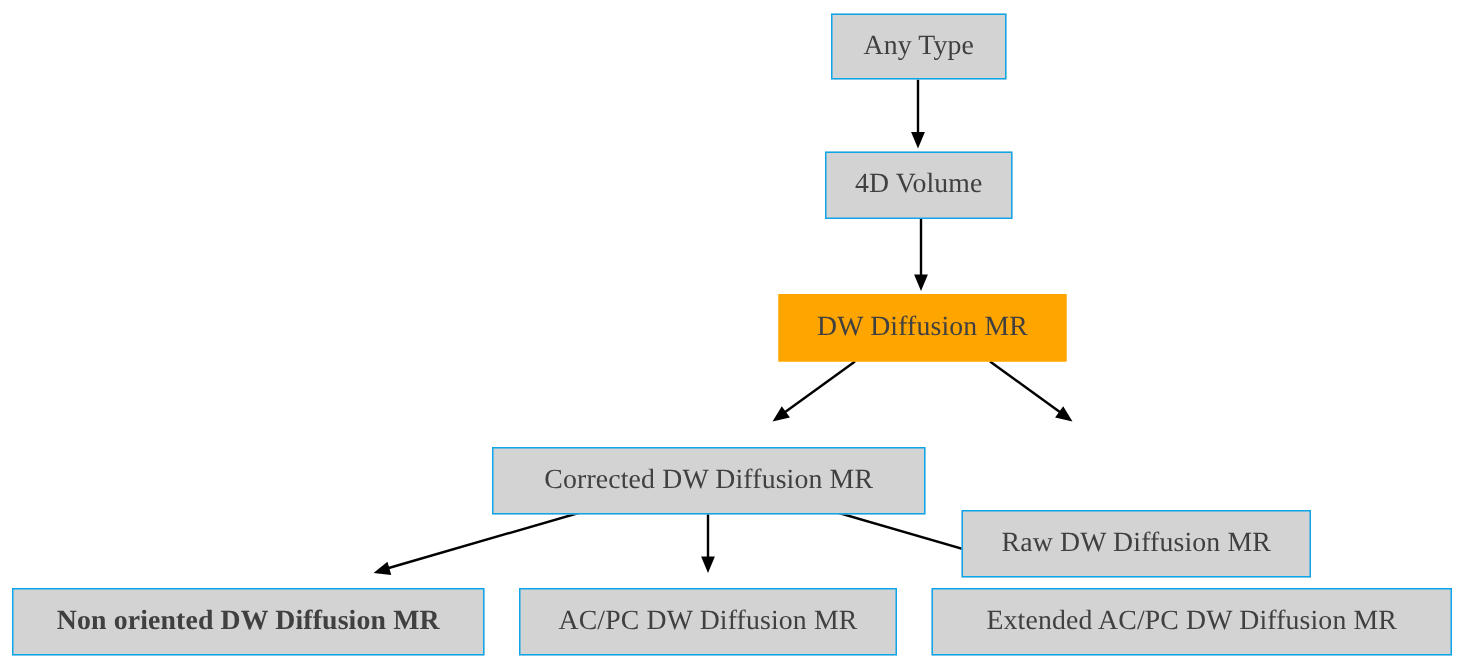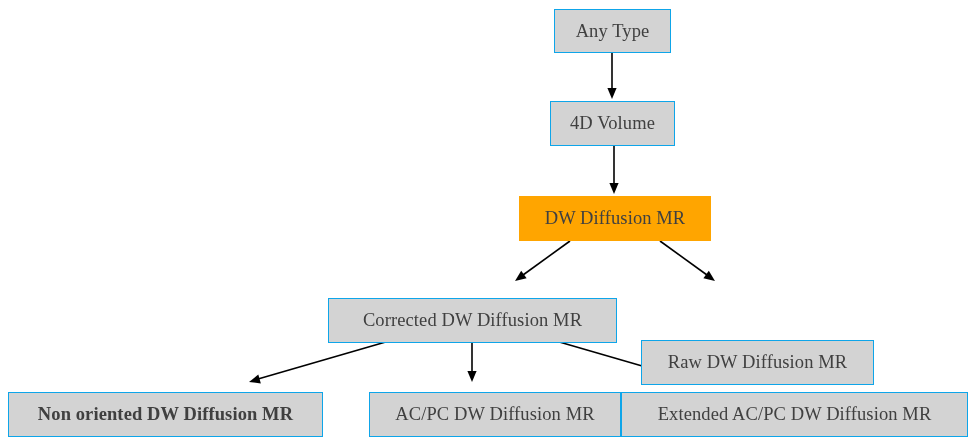--- a/index.html
+++ b/index.html
@@ -95,21 +95,21 @@
       </div>
       <div class="node" style="left: 328px; top: 298px; width: 289px; height: 45px;">
         <span class="node-label">Corrected DW Diffusion MR</span>
       </div>
       <div class="node" style="left: 641px; top: 294px; width: 233px; height: 45px; margin-top: 46px;">
         <span class="node-label">Raw DW Diffusion MR</span>
       </div>
       <div class="node" style="left: 8px; top: 392px; width: 315px; height: 45px; font-weight: bold;">
         <span class="node-label">Non oriented DW Diffusion MR</span>
       </div>
-      <div class="node" style="left: 346px; top: 392px; width: 252px; height: 45px; margin-left: 23px;">
+      <div class="node" style="left: 346px; top: 392px; width: 252px; height: 45px;">
         <span class="node-label">AC/PC DW Diffusion MR</span>
       </div>
       <div class="node" style="left: 621px; top: 392px; width: 347px; height: 45px;">
         <span class="node-label">Extended AC/PC DW Diffusion MR</span>
       </div>
     </div>
 
 </div>
 
 </body></html>

